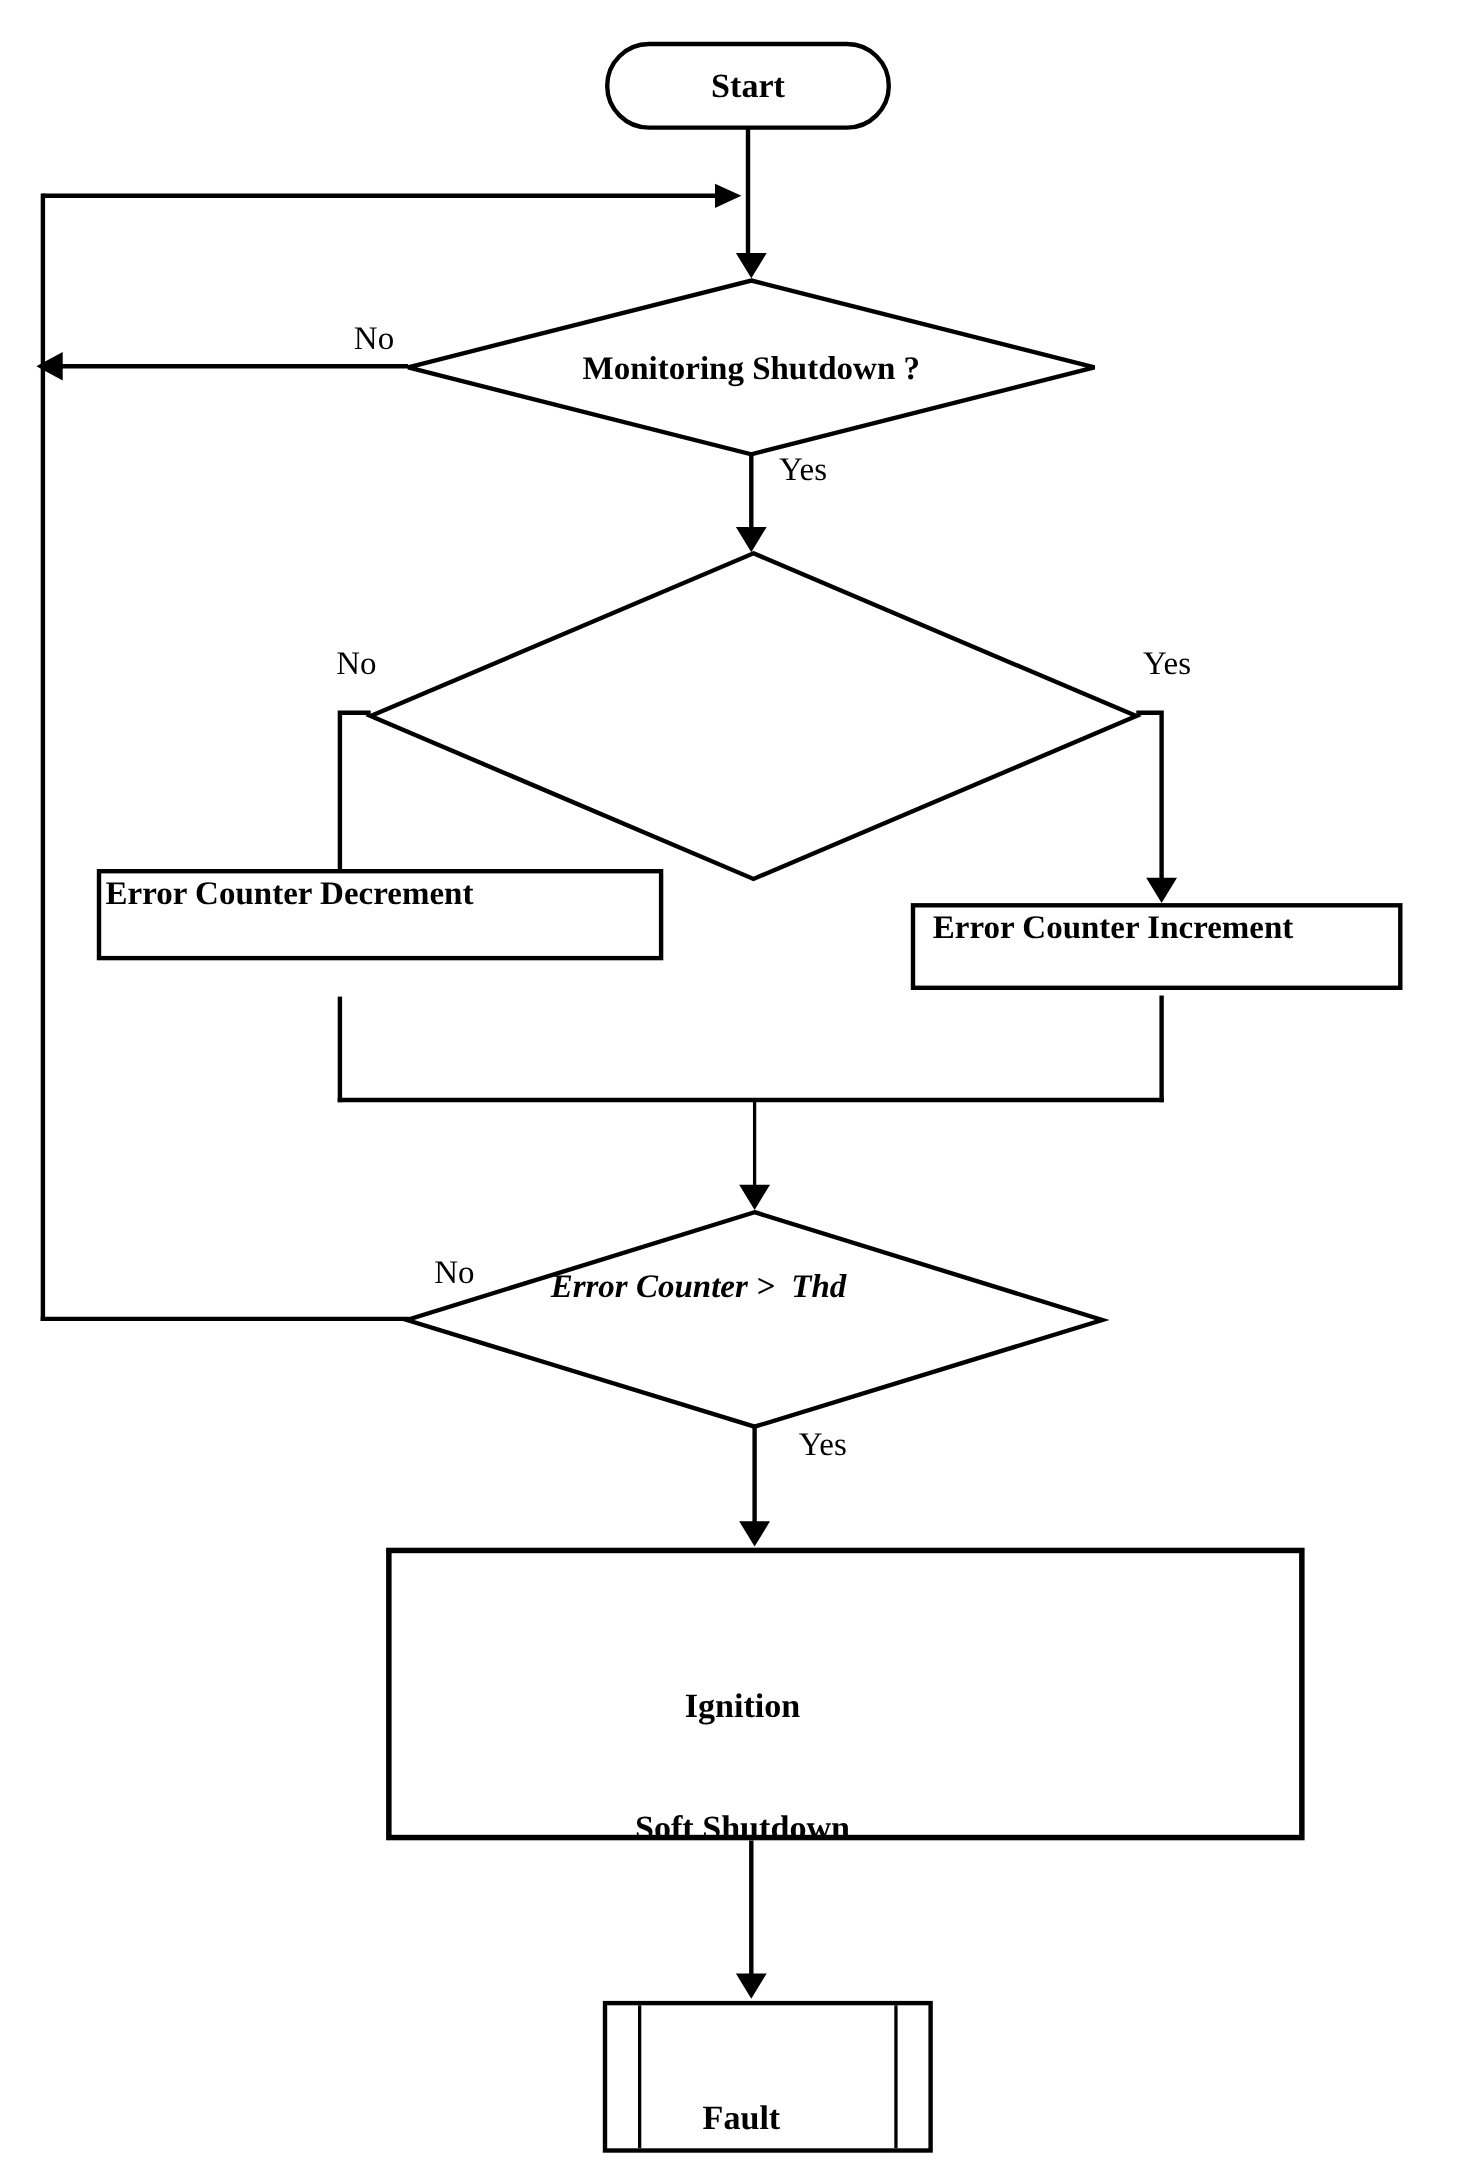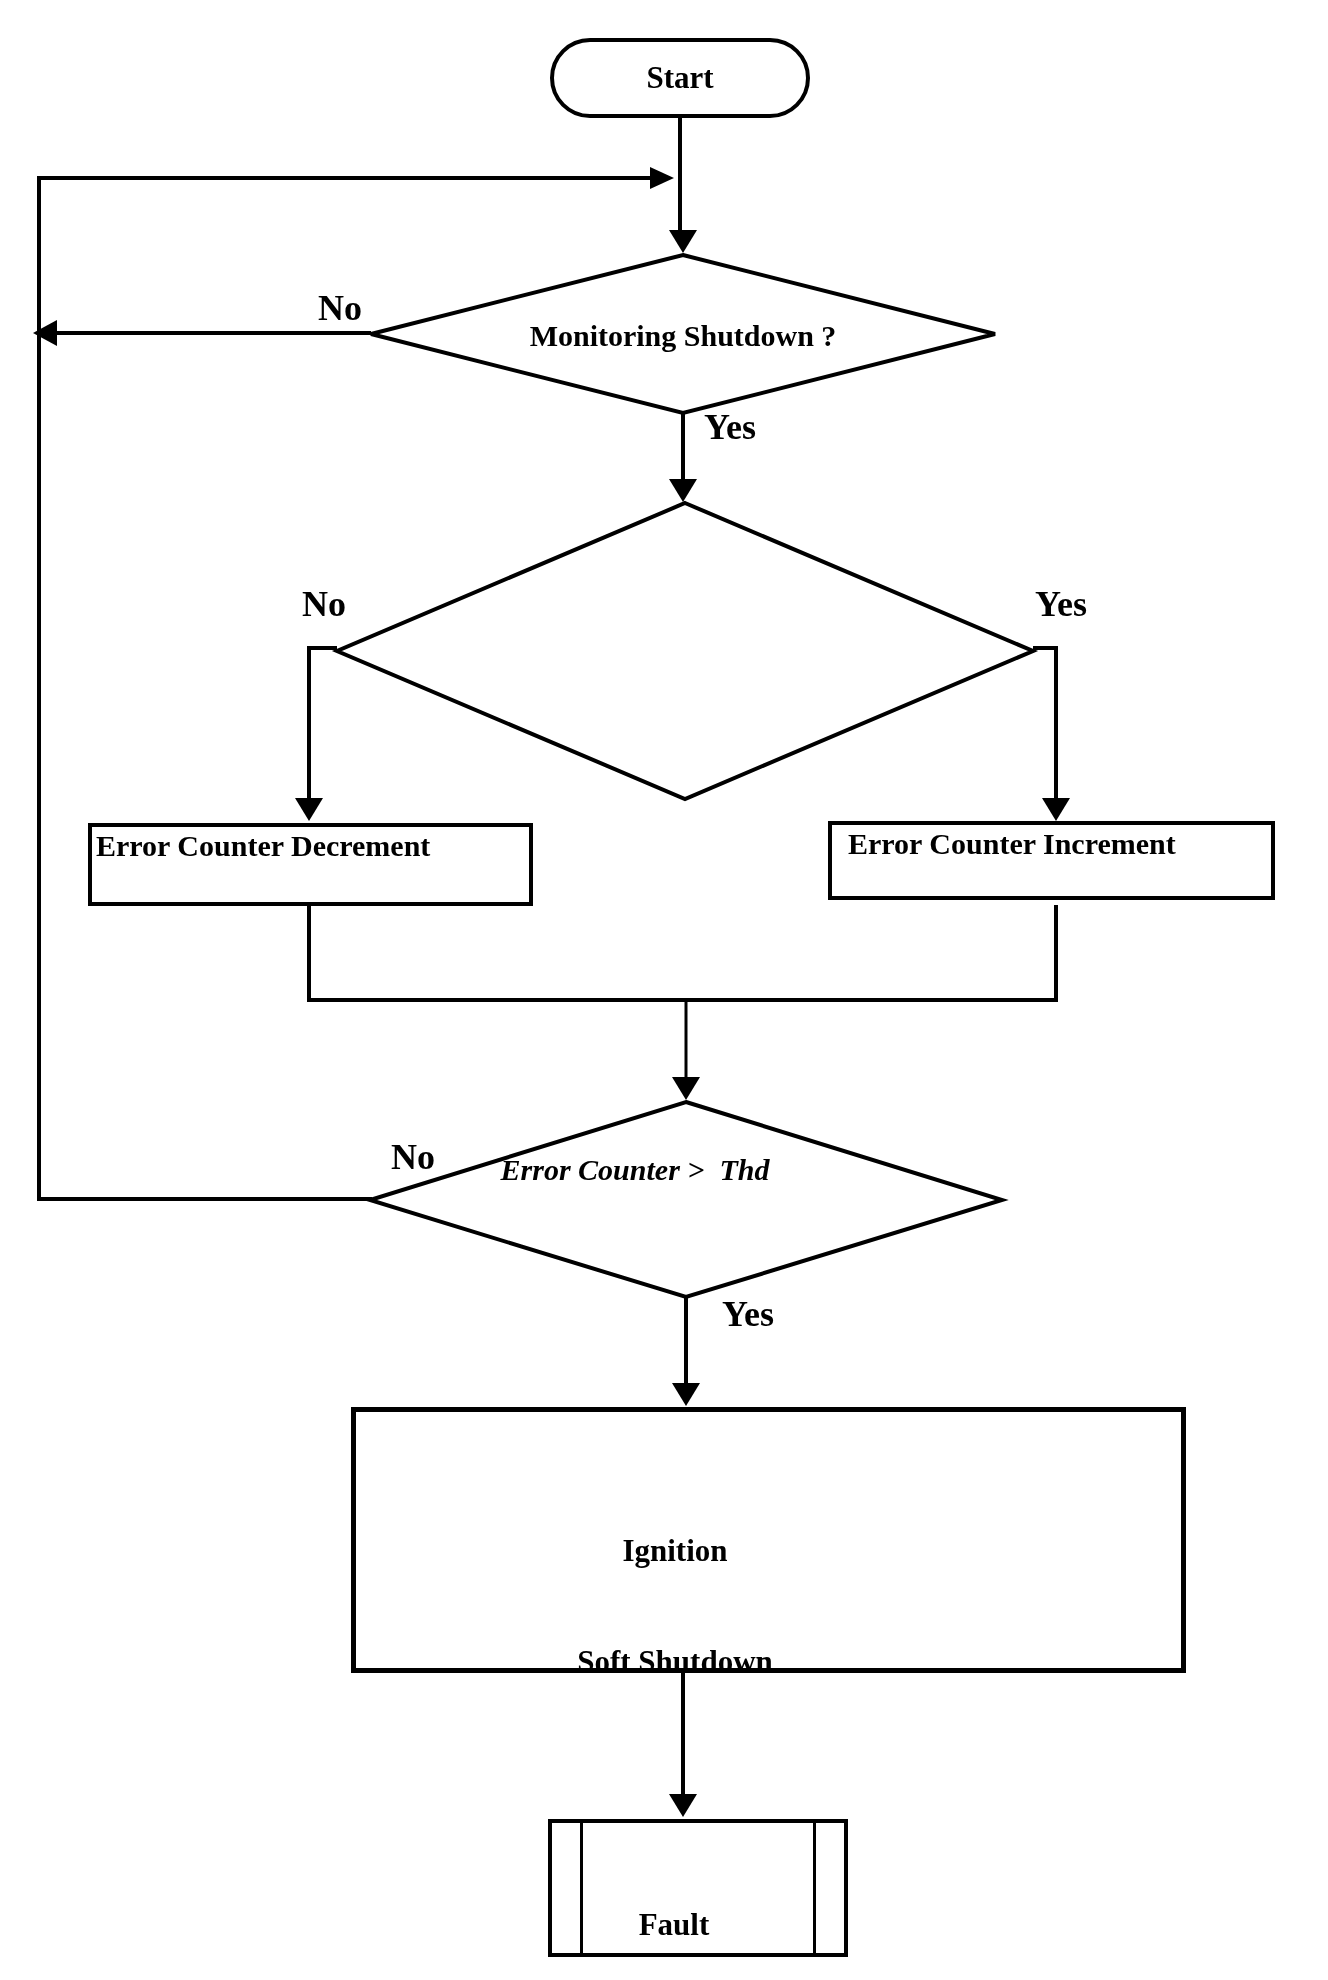--- a/index.html
+++ b/index.html
@@ -26,21 +26,21 @@
     position:absolute;left:6px;top:2px;
     font-weight:bold;font-size:30px;white-space:pre;line-height:34px;
   }
   .diamond-label{
     position:absolute;transform:translate(-50%,-50%);
     font-weight:bold;font-size:30px;white-space:pre;text-align:center;
   }
   .diamond-label.regular{font-weight:normal;font-size:31px;}
   .branch-label{
     position:absolute;transform:translate(-50%,-50%);
-    font-weight:bold;font-size:36px;white-space:pre;
+    font-weight:normal;font-size:30px;white-space:pre;
   }
   .center-text{
     position:absolute;transform:translateX(-50%);
     text-align:center;font-weight:bold;font-size:31px;line-height:37px;white-space:pre;
   }
   .inner-bar{position:absolute;top:0;bottom:0;width:3px;background:#000;}
 </style>
 </head>
 <body>
 
@@ -98,21 +98,21 @@
   <div class="diamond-label" style="left:683px;top:336px;">Monitoring Shutdown ?</div>
   <div class="diamond-label" style="left:635px;top:1170px;font-style:italic;">Error Counter &gt;  Thd</div>
 
   <div class="branch-label" style="left:340px;top:308px;">No</div>
   <div class="branch-label" style="left:730px;top:427px;">Yes</div>
   <div class="branch-label" style="left:324px;top:604px;">No</div>
   <div class="branch-label" style="left:1061px;top:604px;">Yes</div>
   <div class="branch-label" style="left:413px;top:1157px;">No</div>
   <div class="branch-label" style="left:748px;top:1314px;">Yes</div>
 
-  <div class="node" style="left:88px;top:823px;width:445px;height:83px;text-align:center;">
+  <div class="node" style="left:88px;top:790px;width:515px;height:83px;text-align:center;">
     <div class="process-label" style="left:4px;">Error Counter Decrement</div>
   </div>
 
   <div class="node" style="left:828px;top:821px;width:447px;height:79px;">
     <div class="process-label" style="left:16px;">Error Counter Increment</div>
   </div>
 
   <div class="node" style="left:548px;top:1819px;width:300px;height:138px;">
     <div class="inner-bar" style="left:28px;"></div>
     <div class="inner-bar" style="left:261px;"></div>

